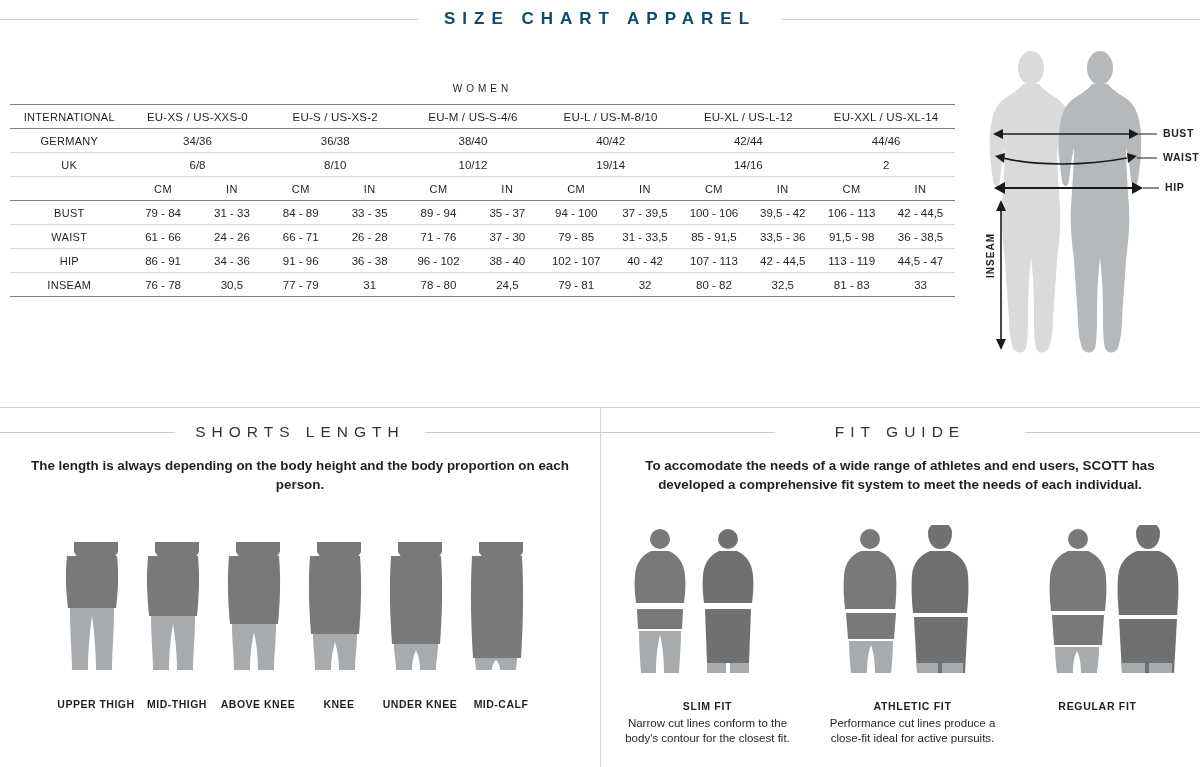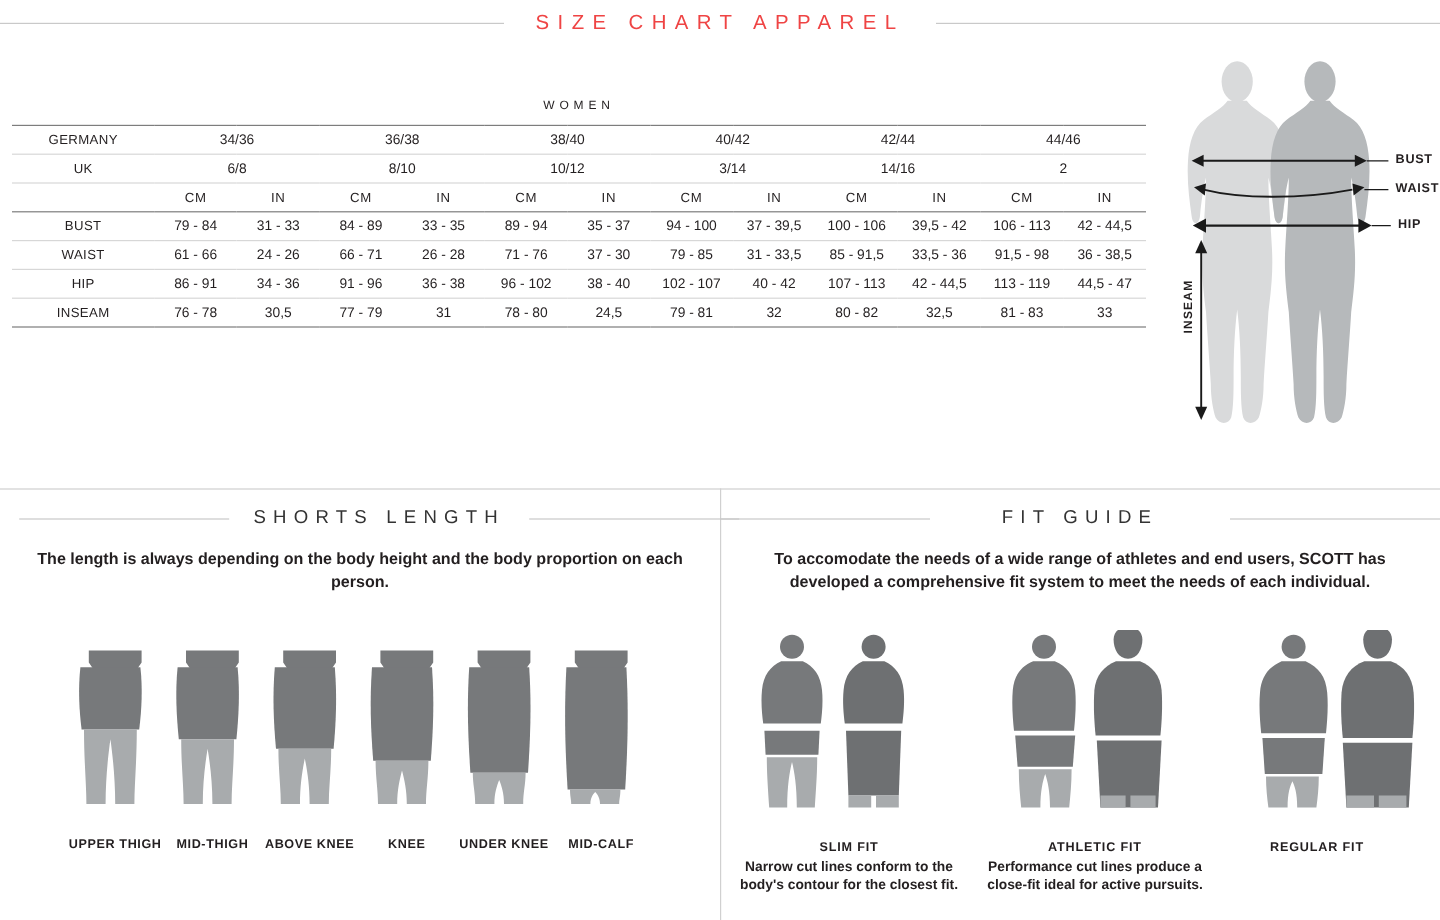--- a/index.html
+++ b/index.html
@@ -27,22 +27,22 @@
     align-items: center;
   }
   .rule {
     flex: 1 1 auto;
     height: 1px;
     background: #c9c9c9;
   }
   .page-title {
     font-size: 17px;
     letter-spacing: 7px;
-    font-weight: 400;
-    color: #ef4444;
+    font-weight: 700;
+    color: #0c4a6e;
     padding: 0 26px;
     white-space: nowrap;
   }
 
   
   .table-wrap {
     position: absolute;
     left: 10px;
     top: 72px;
     width: 945px;
@@ -145,21 +145,21 @@
     top: 414px;
   }
   .section-head .rule { background: #c9c9c9; }
   .section-title {
     font-size: 15.5px;
     letter-spacing: 6px;
     color: #333;
     padding: 0 20px;
     white-space: nowrap;
   }
-  .sec-left { left: 16px; width: 600px; }
+  .sec-left { left: 0; width: 600px; }
   .sec-right { left: 600px; width: 600px; gap: 40px; }
 
   .blurb {
     position: absolute;
     text-align: center;
     font-size: 13.4px;
     font-weight: bold;
     line-height: 19px;
     color: #231f20;
   }
@@ -216,54 +216,62 @@
     font-weight: bold;
     letter-spacing: .7px;
     display: block;
     margin-bottom: 4px;
   }
   .fit-cap .fc-body {
     font-size: 11.5px;
     line-height: 15px;
     display: block;
     color: #231f20;
-    font-weight: bold;
   }
 </style>
 </head>
 <body>
 
 <div class="page-title-row">
   <div class="rule"></div>
   <div class="page-title">SIZE CHART APPAREL</div>
   <div class="rule"></div>
 </div>
 
 <div class="table-wrap">
   <table class="size">
     <tbody>
         <tr>
       <td class="hdr-women" colspan="13">WOMEN</td>
+    </tr>
+    <tr class="thickline">
+      <td class="intlabel">INTERNATIONAL</td>
+      <td class="sizehdr cellpair" colspan="2">EU-XS / US-XXS-0</td>
+      <td class="sizehdr cellpair" colspan="2">EU-S / US-XS-2</td>
+      <td class="sizehdr cellpair" colspan="2">EU-M / US-S-4/6</td>
+      <td class="sizehdr cellpair" colspan="2">EU-L / US-M-8/10</td>
+      <td class="sizehdr cellpair" colspan="2">EU-XL / US-L-12</td>
+      <td class="sizehdr cellpair" colspan="2">EU-XXL / US-XL-14</td>
     </tr>
 
     <tr>
       <td class="rowlabel">GERMANY</td>
       <td class="v" colspan="2">34/36</td>
       <td class="v" colspan="2">36/38</td>
       <td class="v" colspan="2">38/40</td>
       <td class="v" colspan="2">40/42</td>
       <td class="v" colspan="2">42/44</td>
       <td class="v" colspan="2">44/46</td>
     </tr>
     <tr>
       <td class="rowlabel">UK</td>
       <td class="v" colspan="2">6/8</td>
       <td class="v" colspan="2">8/10</td>
       <td class="v" colspan="2">10/12</td>
-      <td class="v" colspan="2">3/14</td>
+      <td class="v" colspan="2">19/14</td>
       <td class="v" colspan="2">14/16</td>
       <td class="v" colspan="2">2</td>
     </tr>
 
     <tr class="thickline">
       <td></td>
       <td class="unit half">CM</td>
       <td class="unit half">IN</td>
       <td class="unit half">CM</td>
       <td class="unit half">IN</td>

